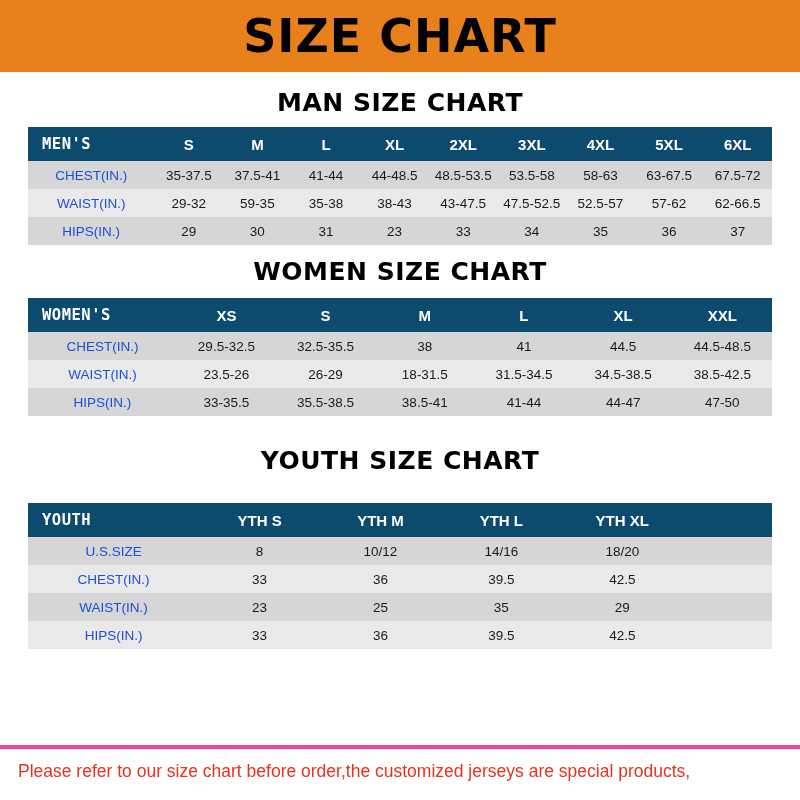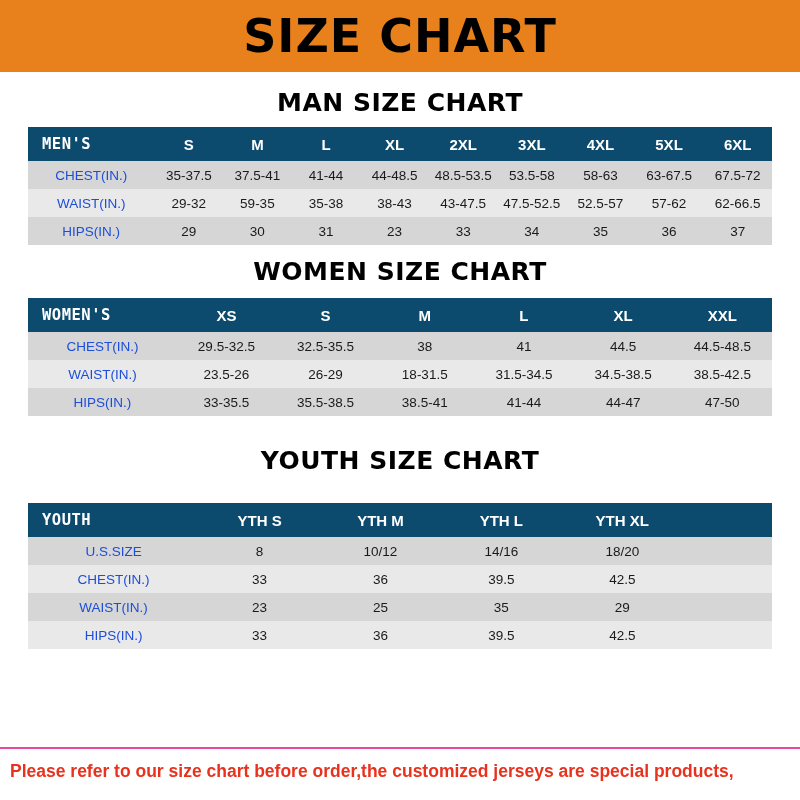--- a/index.html
+++ b/index.html
@@ -83,23 +83,22 @@
   tbody tr.even { background: #e9e9e9; }
   td.rowlab {
     font-family: "Liberation Sans", sans-serif;
     font-size: 13.5px;
     color: #1d4ed8;
     text-align: center;
   }
   
   .note {
     margin-top: auto;
-    padding: 10px 26px 16px 10px;
-    border-top: 2px solid #ec4899;
-    font-weight: bold;
+    padding: 10px 26px 16px 18px;
+    border-top: 4px solid #ec4899;
   }
   .note-line {
     color: #e8321e;
     font-size: 17.5px;
     line-height: 25px;
     font-family: "Liberation Sans", sans-serif;
   }
 </style>
 </head>
 <body>

